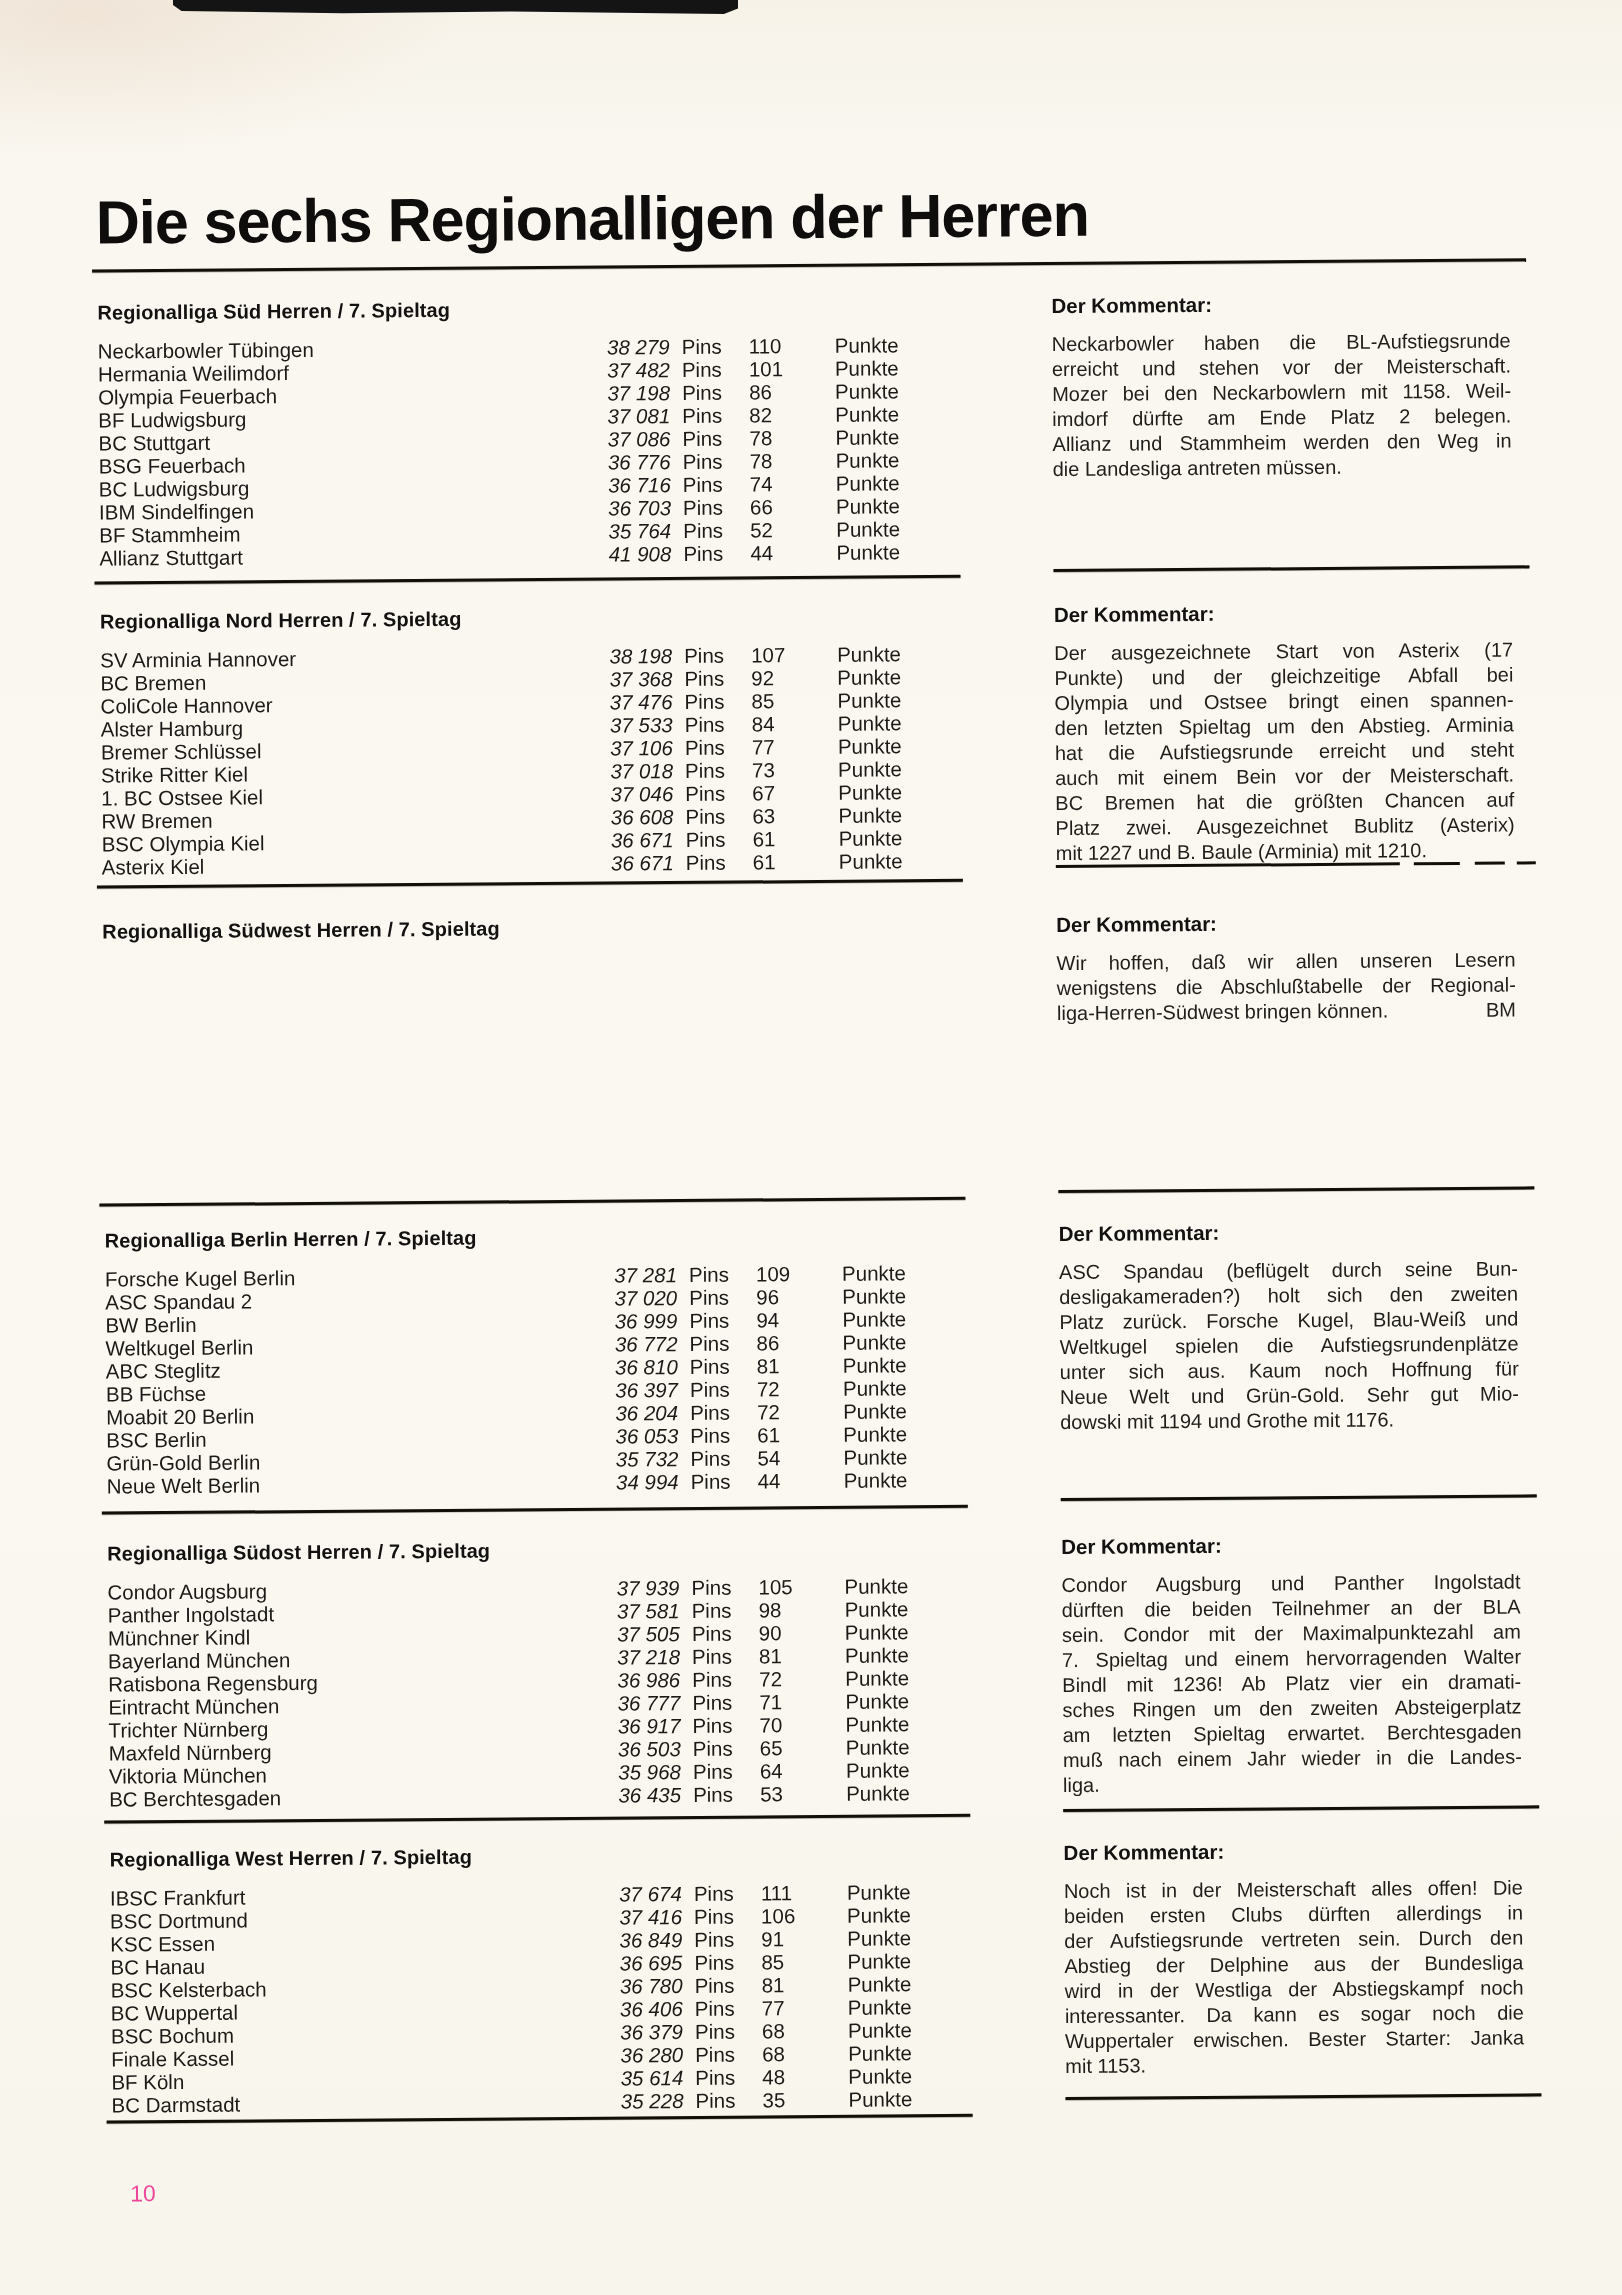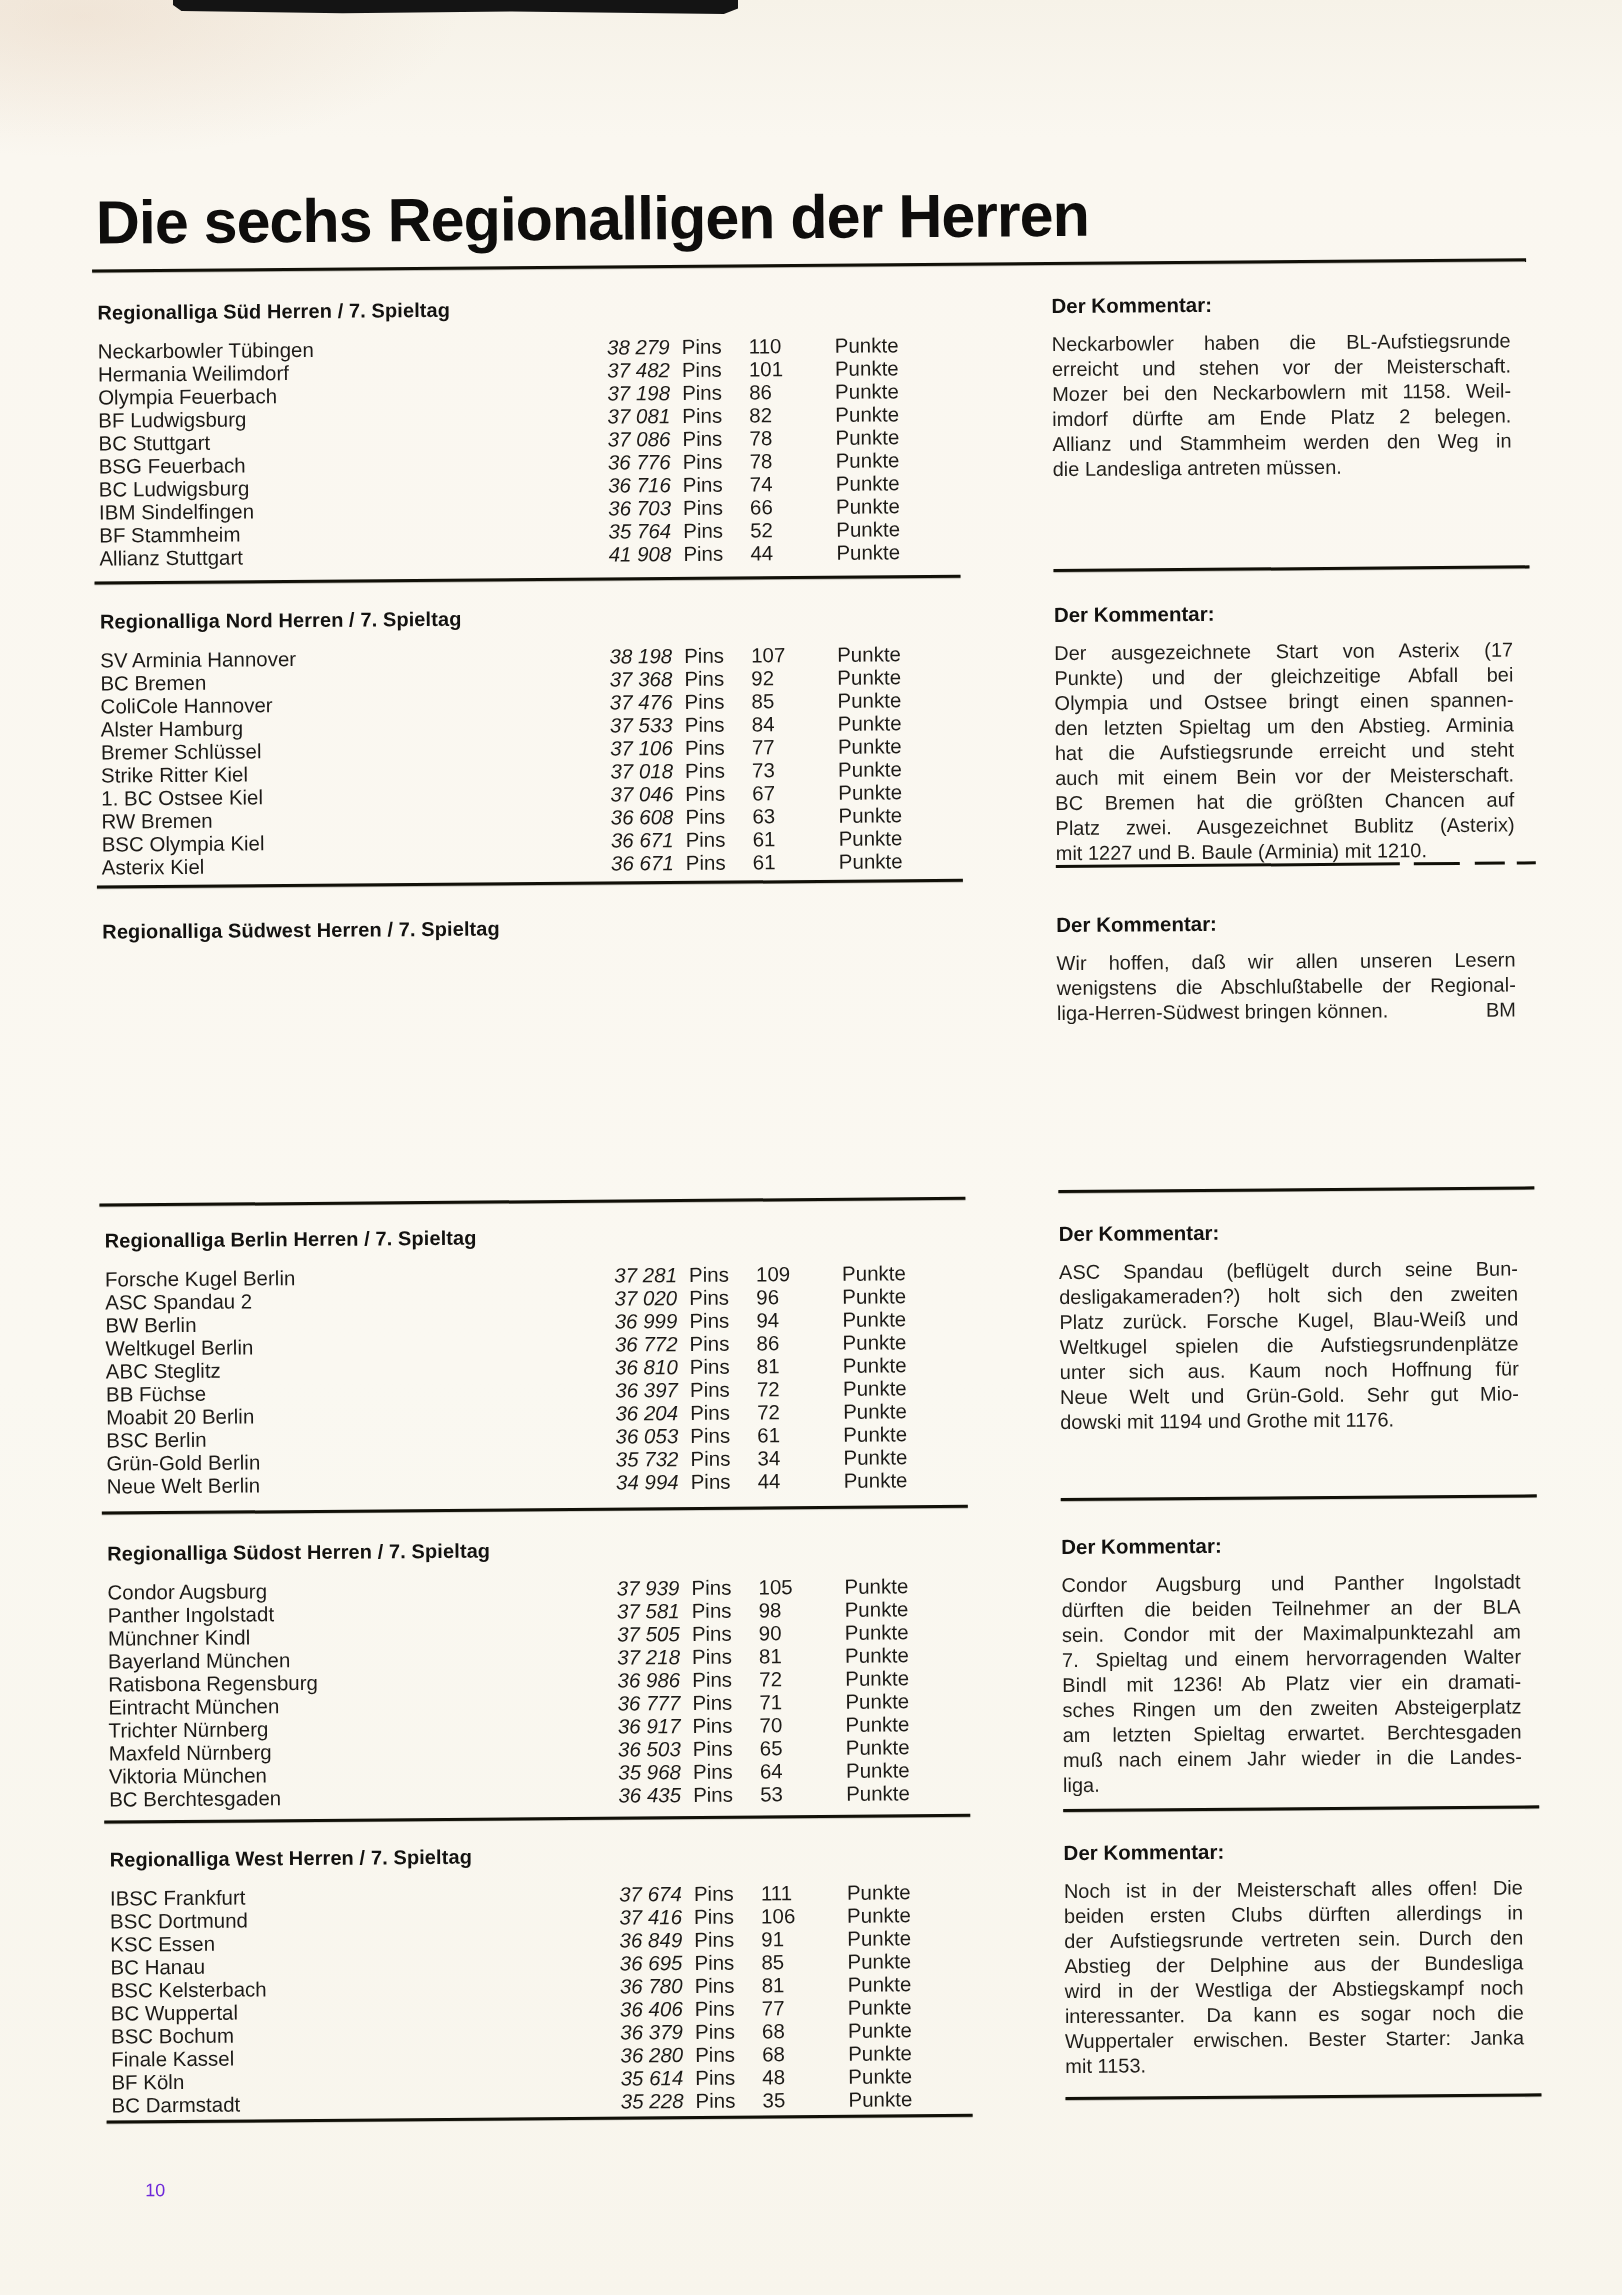--- a/index.html
+++ b/index.html
@@ -40,21 +40,21 @@
   .row .pinsl{width:79px;padding-left:12px;box-sizing:border-box;}
   .row .pktv{width:74px;}
   .row .pktl{width:129px;padding-left:12px;box-sizing:border-box;}
 
   .comment{position:absolute;left:1058px;width:459px;}
   .comment h3{margin:0;font-size:20.5px;font-weight:700;color:#131210;white-space:nowrap;}
   .clines{position:absolute;top:38px;left:0;width:100%;}
   .cline{font-size:20px;line-height:25px;text-align:justify;text-align-last:justify;color:#201e1a;}
   .cline.last{text-align-last:auto;}
   .cline.sigline{display:flex;justify-content:space-between;text-align:left;text-align-last:auto;}
-  .page-number{position:absolute;left:137px;top:2175px;font-size:18px;color:#6d28d9;}
+  .page-number{position:absolute;left:122px;top:2175px;font-size:23px;color:#ec4899;}
 </style>
 </head>
 <body>
 
 <div class="scanbar"></div>
 
 <div class="sheet">
   <h1 class="page-title">Die sechs Regionalligen der Herren</h1>
 
   <div class="rule thin" style="left:99px;top:264px;width:1434px;"></div>
@@ -326,21 +326,21 @@
             <span class="team">BSC Berlin</span>
             <span class="pinsv">36 053</span>
             <span class="pinsl">Pins</span>
             <span class="pktv">61</span>
             <span class="pktl">Punkte</span>
           </div>
           <div class="row">
             <span class="team">Grün-Gold Berlin</span>
             <span class="pinsv">35 732</span>
             <span class="pinsl">Pins</span>
-            <span class="pktv">34</span>
+            <span class="pktv">54</span>
             <span class="pktl">Punkte</span>
           </div>
           <div class="row">
             <span class="team">Neue Welt Berlin</span>
             <span class="pinsv">34 994</span>
             <span class="pinsl">Pins</span>
             <span class="pktv">44</span>
             <span class="pktl">Punkte</span>
           </div>
         </div>

